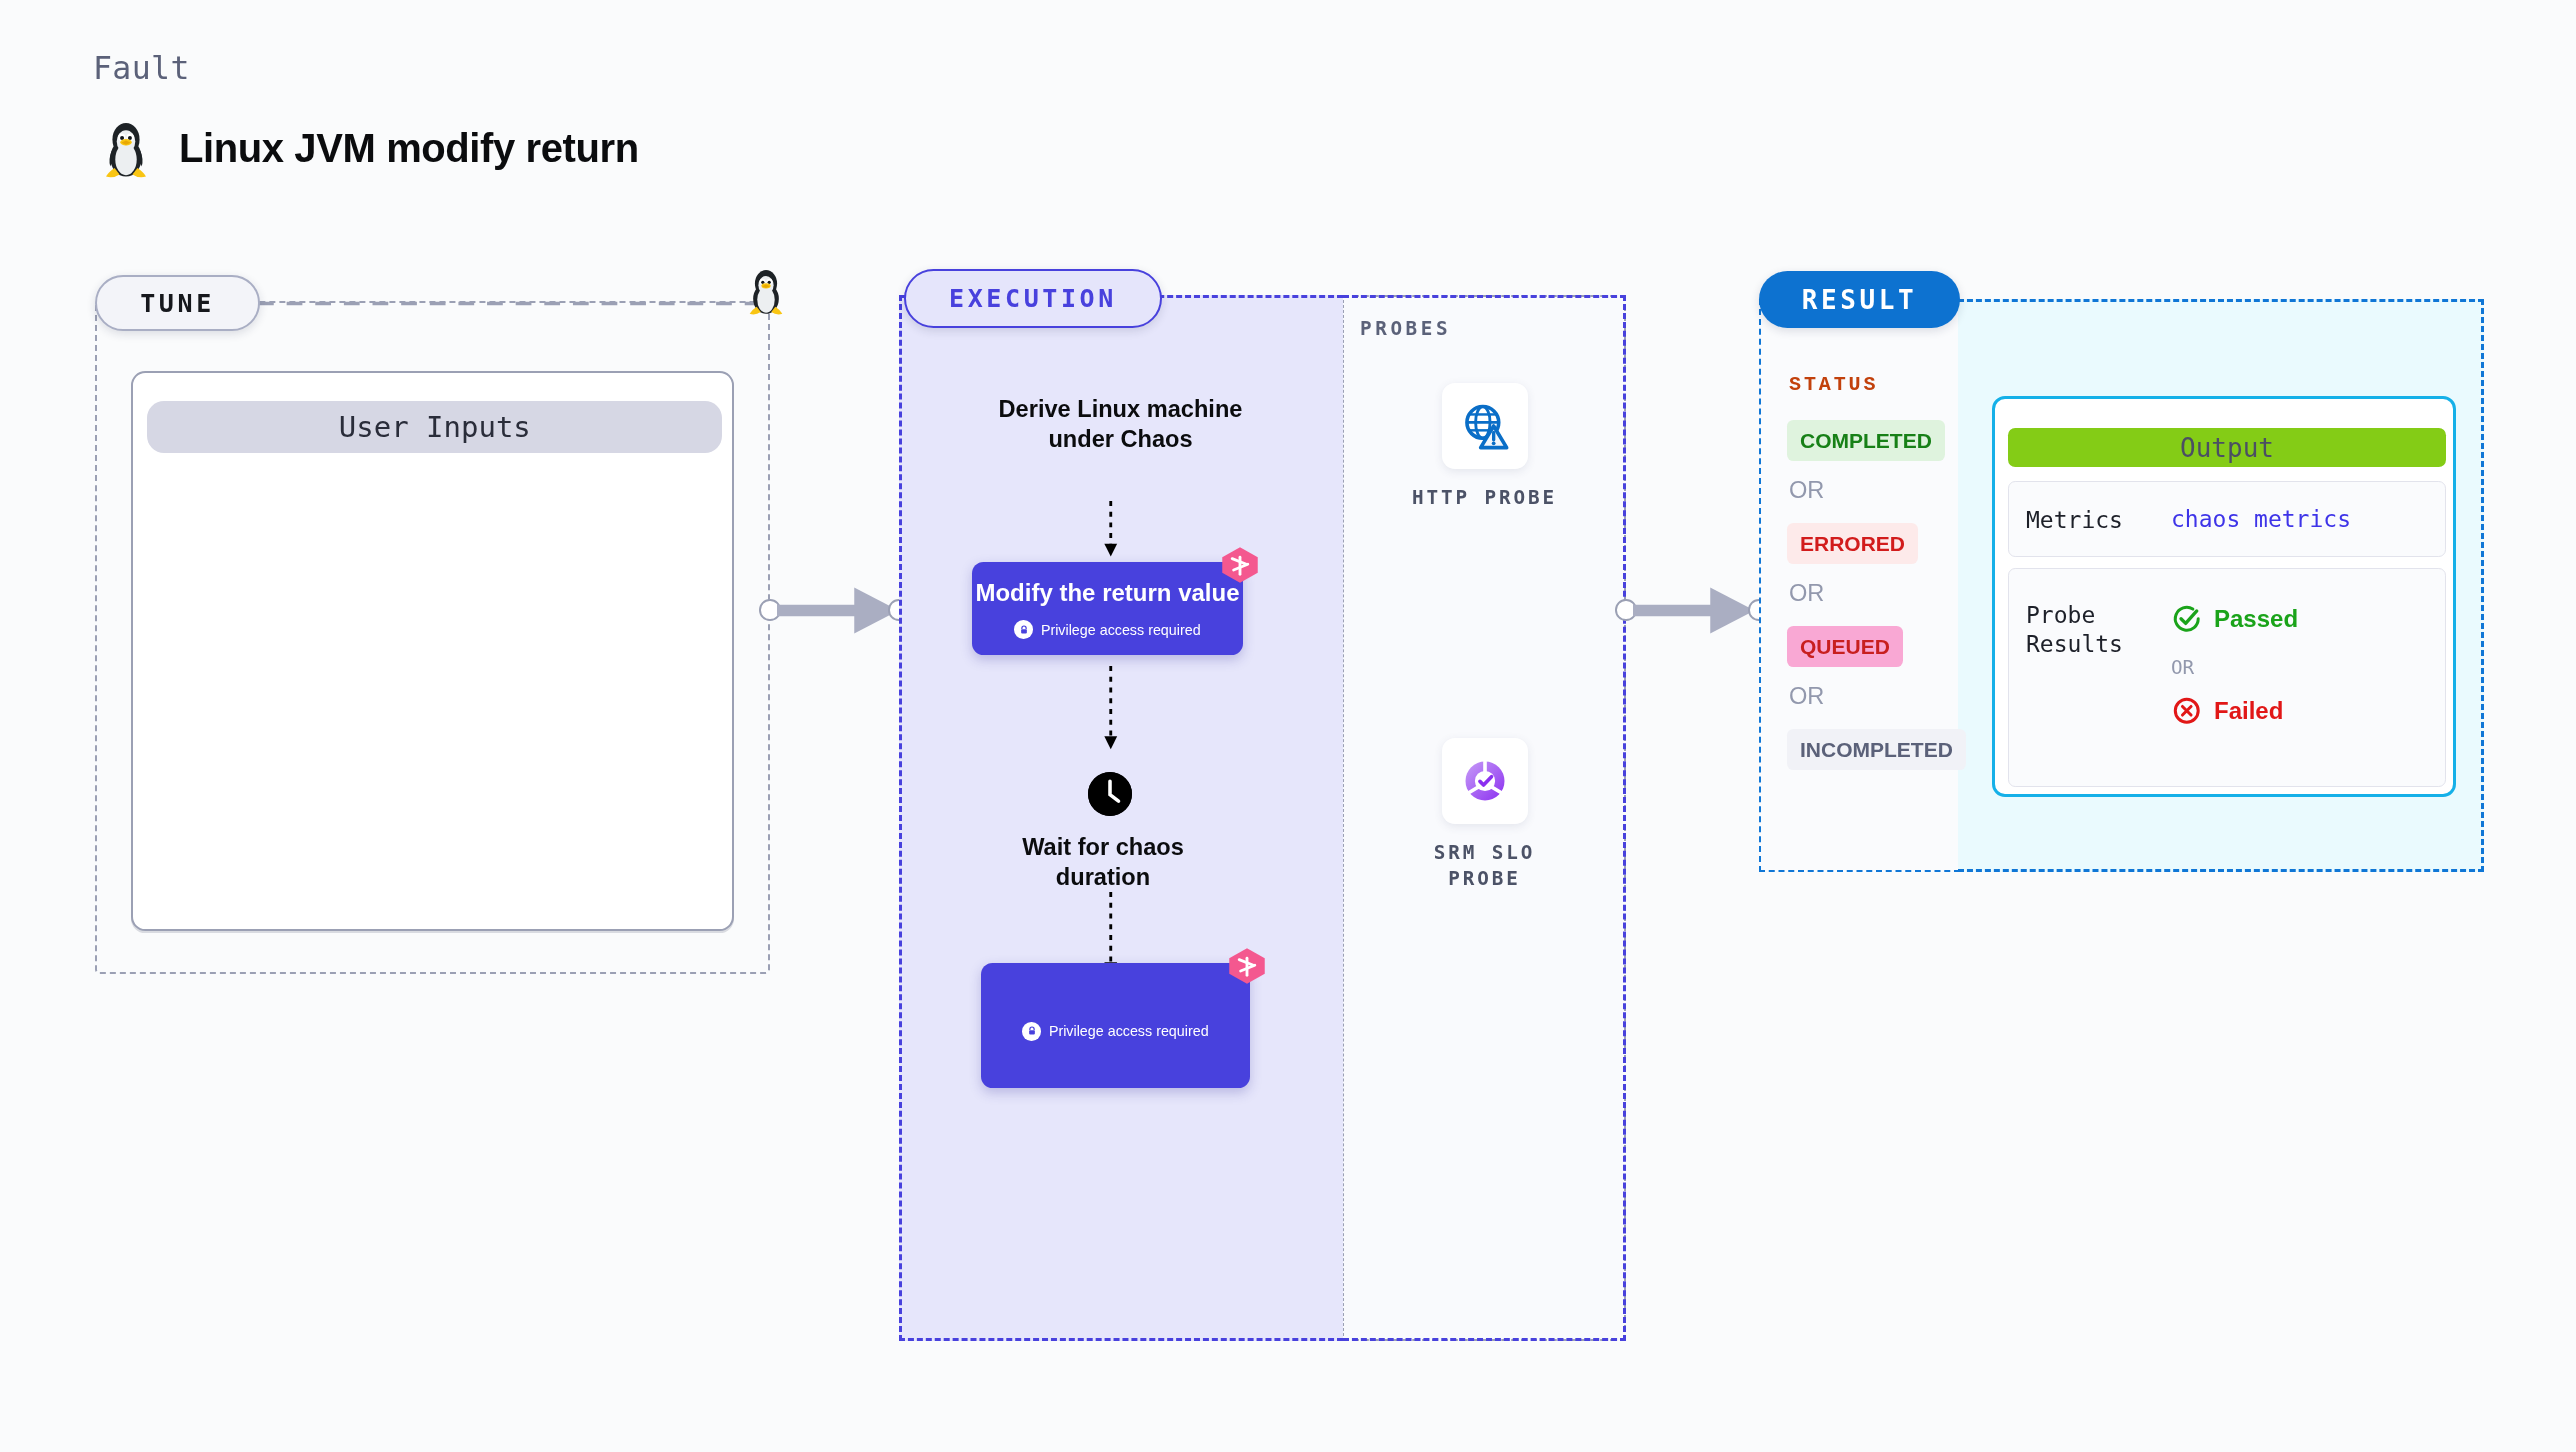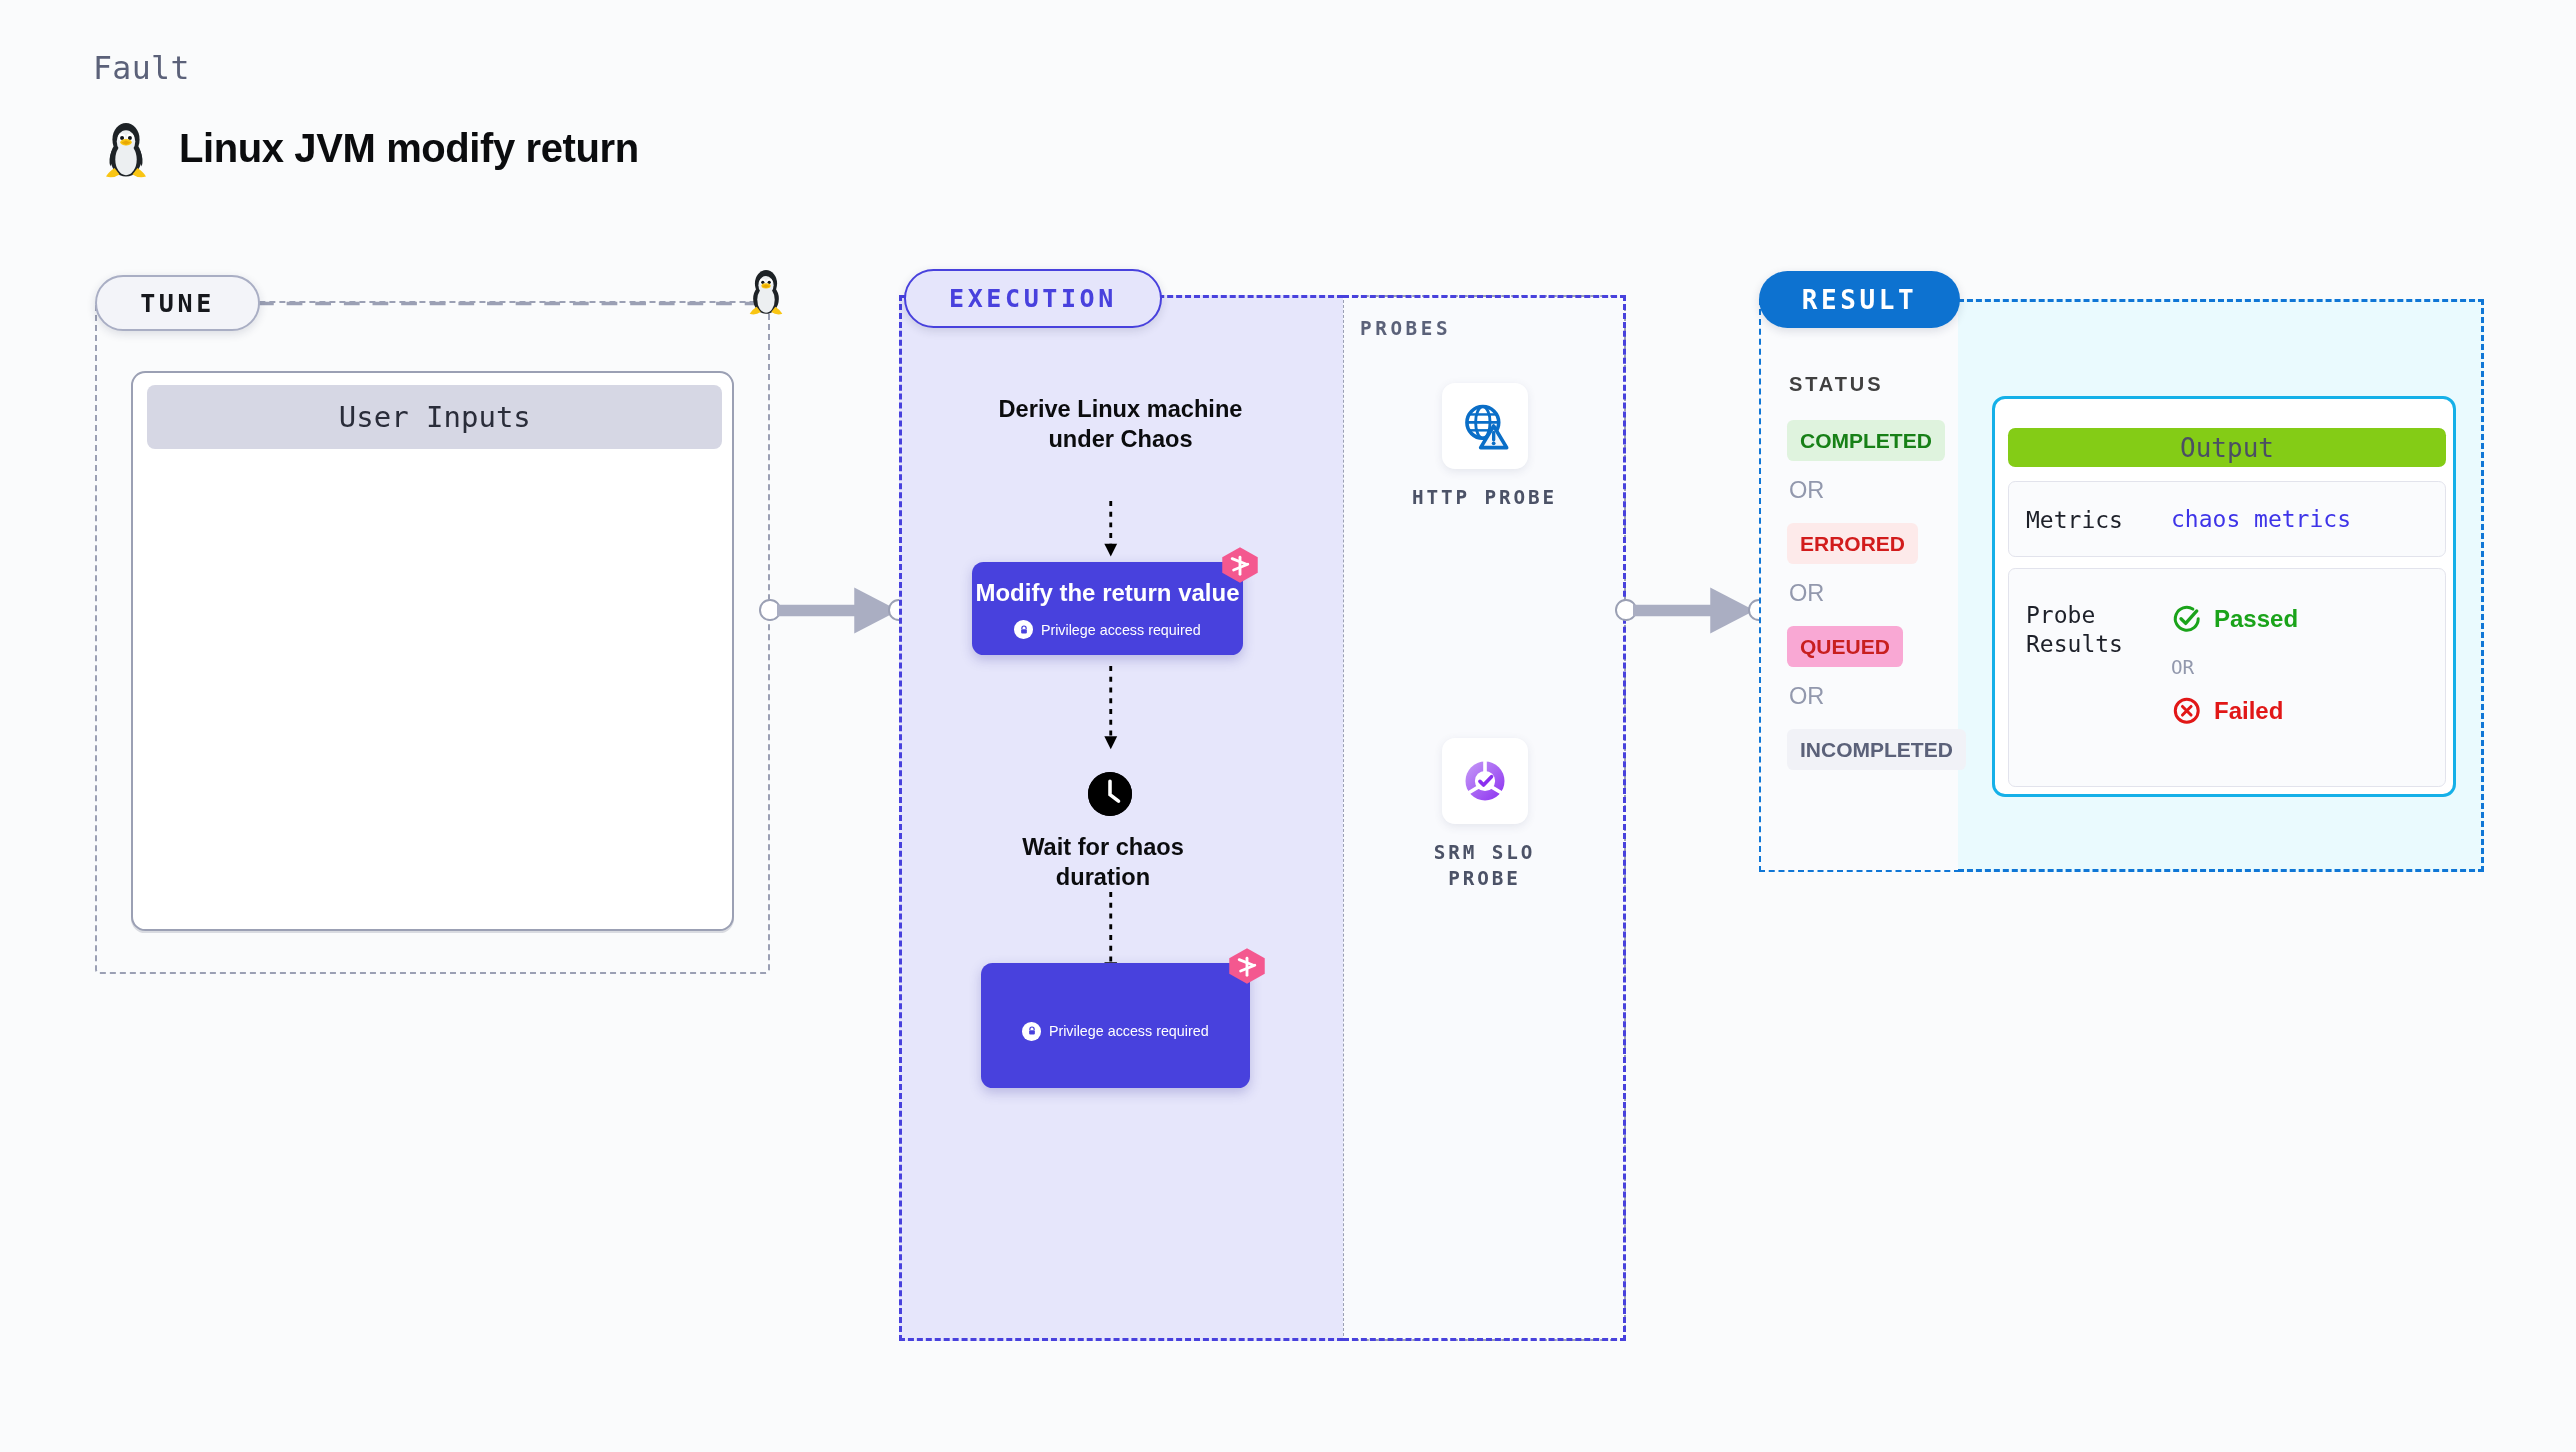--- a/index.html
+++ b/index.html
@@ -83,22 +83,22 @@
     background: #eafafe;
   }
 
   
   .ui-card {
     position: absolute; left: 131px; top: 371px; width: 603px; height: 560px;
     background: #ffffff; border: 2.9px solid #9ba0b4; border-radius: 14.3px;
     box-shadow: 0 2.1px 0 rgba(120,125,145,.25);
   }
   .ui-card-hdr {
-    position: absolute; left: 14.3px; top: 12px; width: 575px; height: 64px;
-    background: #d6d7e4; border-radius: 8px;
+    position: absolute; left: 14.3px; top: 28px; width: 575px; height: 52px;
+    background: #d6d7e4; border-radius: 17px;
     display: flex; align-items: center; justify-content: center;
     font-family: "DejaVu Sans Mono", monospace; font-size: 29px; color: #2a2d3a;
   }
   .ui-card-body {
     position: absolute; left: 14.3px; top: 102px; width: 575px; height: 441px;
     background: #f2f3f8; border: 1.4px solid #dcdde7; border-radius: 7.2px;
   }
   .tunable-label {
     position: absolute; left: 21.5px; top: 33px;
     font-family: "DejaVu Sans Mono", monospace; font-size: 27px; color: #1d2029;
@@ -154,22 +154,22 @@
   }
   .probe-label {
     margin-top: 15.8px; font-family: "DejaVu Sans Mono", monospace;
     font-size: 19.3px; color: #4c5267; letter-spacing: 2.9px; line-height: 1.35;
     font-weight: bold;
   }
 
   
   .status-title {
     position: absolute; left: 1789px; top: 373px;
-    font-family: Liberation Sans, sans-serif; font-size: 20px;
-    color: #404040; letter-spacing: 2.9px; font-weight: bold;
+    font-family: Liberation Mono, monospace; font-size: 20px;
+    color: #c2410c; letter-spacing: 2.9px; font-weight: bold;
   }
   .status-badge {
     position: absolute; display: inline-flex; align-items: center; justify-content: center;
     border-radius: 6.4px; font-size: 21px; font-weight: bold; padding: 8.6px 13px;
     font-family: "Liberation Sans", sans-serif;
   }
   .status-or {
     position: absolute; font-size: 23.6px; color: #9298ad;
     font-family: "Liberation Sans", sans-serif;
   }

